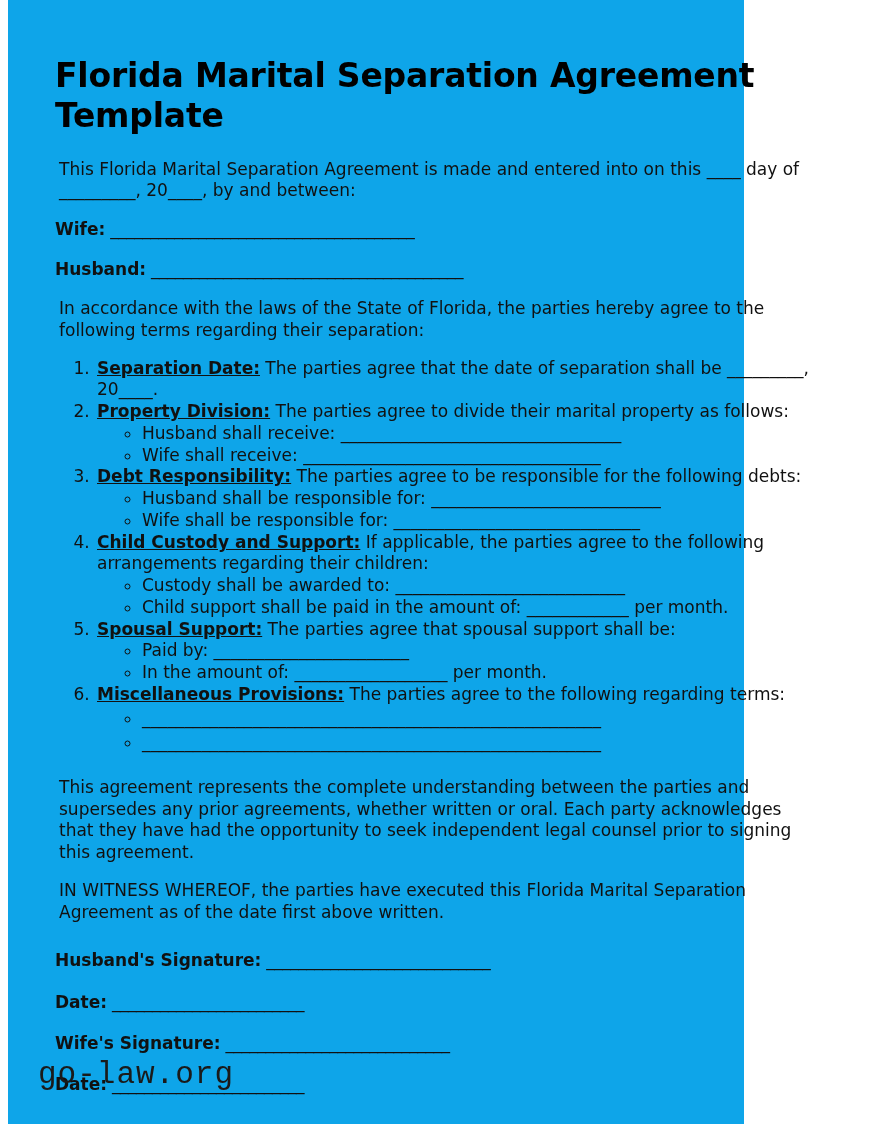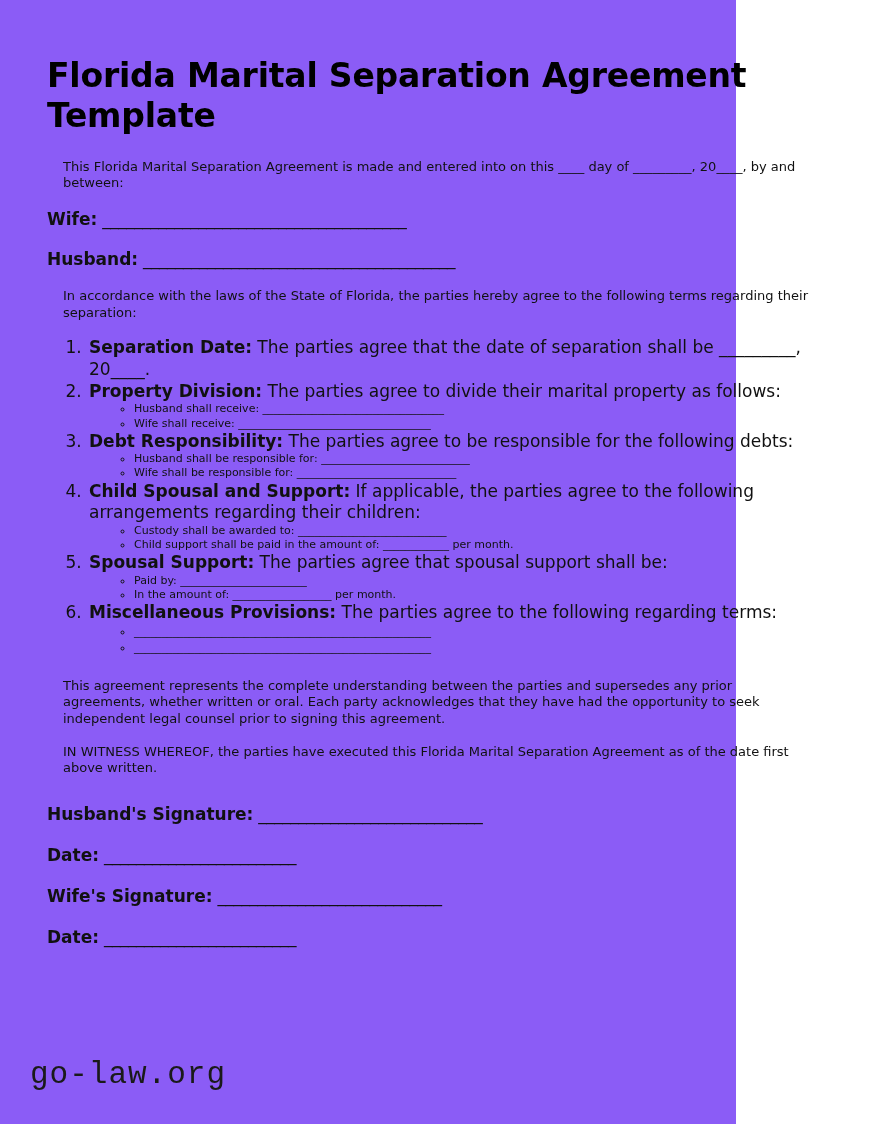--- a/index.html
+++ b/index.html
@@ -12,48 +12,48 @@
     height: 1124px;
     position: relative;
     overflow: hidden;
     font-family: "DejaVu Sans", "Liberation Sans", sans-serif;
     color: #000000;
     -webkit-font-smoothing: antialiased;
   }
 
   .page {
     position: absolute;
-    left: 0;
+    left: 8px;
     top: 0;
     width: 736px;
     height: 1124px;
-    background: #8b5cf6;
+    background: #0ea5e9;
   }
 
   .content {
     position: absolute;
     left: 47px;
     top: 56px;
     width: 765px;
   }
 
   .doc-title {
     font-size: 33px;
     font-weight: bold;
     line-height: 1.22;
     letter-spacing: -0.2px;
     margin: 0 0 22px 0;
     color: #000;
     max-width: 745px;
   }
 
   .para {
-    font-size: 13px;
+    font-size: 17px;
     line-height: 1.28;
-    margin: 0 0 16px 16px;
+    margin: 0 0 16px 4px;
     color: #111;
     max-width: 765px;
   }
 
   .label-line {
     font-size: 17px;
     line-height: 1.3;
     margin: 0 0 18px 0;
     color: #111;
   }
@@ -76,27 +76,28 @@
   }
   ol.terms > li {
     margin-bottom: 0px;
     padding-left: 2px;
   }
   ol.terms > li > .item-text {
     display: block;
   }
   ol.terms b {
     font-weight: bold;
+    text-decoration: underline;
   }
 
   ul.sub {
     list-style-type: circle;
     margin: 0;
     padding-left: 45px;
-    font-size: 11px;
+    font-size: 17px;
     line-height: 1.28;
   }
   ul.sub > li {
     margin: 0;
   }
   ul.sub > li.blank-item {
     line-height: 1.45;
   }
 
   .closing-block {
@@ -164,21 +165,21 @@
 
       <li>
         <span class="item-text"><b>Debt Responsibility:</b><span> The parties agree to be responsible for the following debts:</span></span>
         <ul class="sub">
           <li>Husband shall be responsible for: ___________________________</li>
           <li>Wife shall be responsible for: _____________________________</li>
         </ul>
       </li>
 
       <li>
-        <span class="item-text"><b>Child Spousal and Support:</b><span> If applicable, the parties agree to the following arrangements regarding their children:</span></span>
+        <span class="item-text"><b>Child Custody and Support:</b><span> If applicable, the parties agree to the following arrangements regarding their children:</span></span>
         <ul class="sub">
           <li>Custody shall be awarded to: ___________________________</li>
           <li>Child support shall be paid in the amount of: ____________ per month.</li>
         </ul>
       </li>
 
       <li>
         <span class="item-text"><b>Spousal Support:</b><span> The parties agree that spousal support shall be:</span></span>
         <ul class="sub">
           <li>Paid by: _______________________</li>

